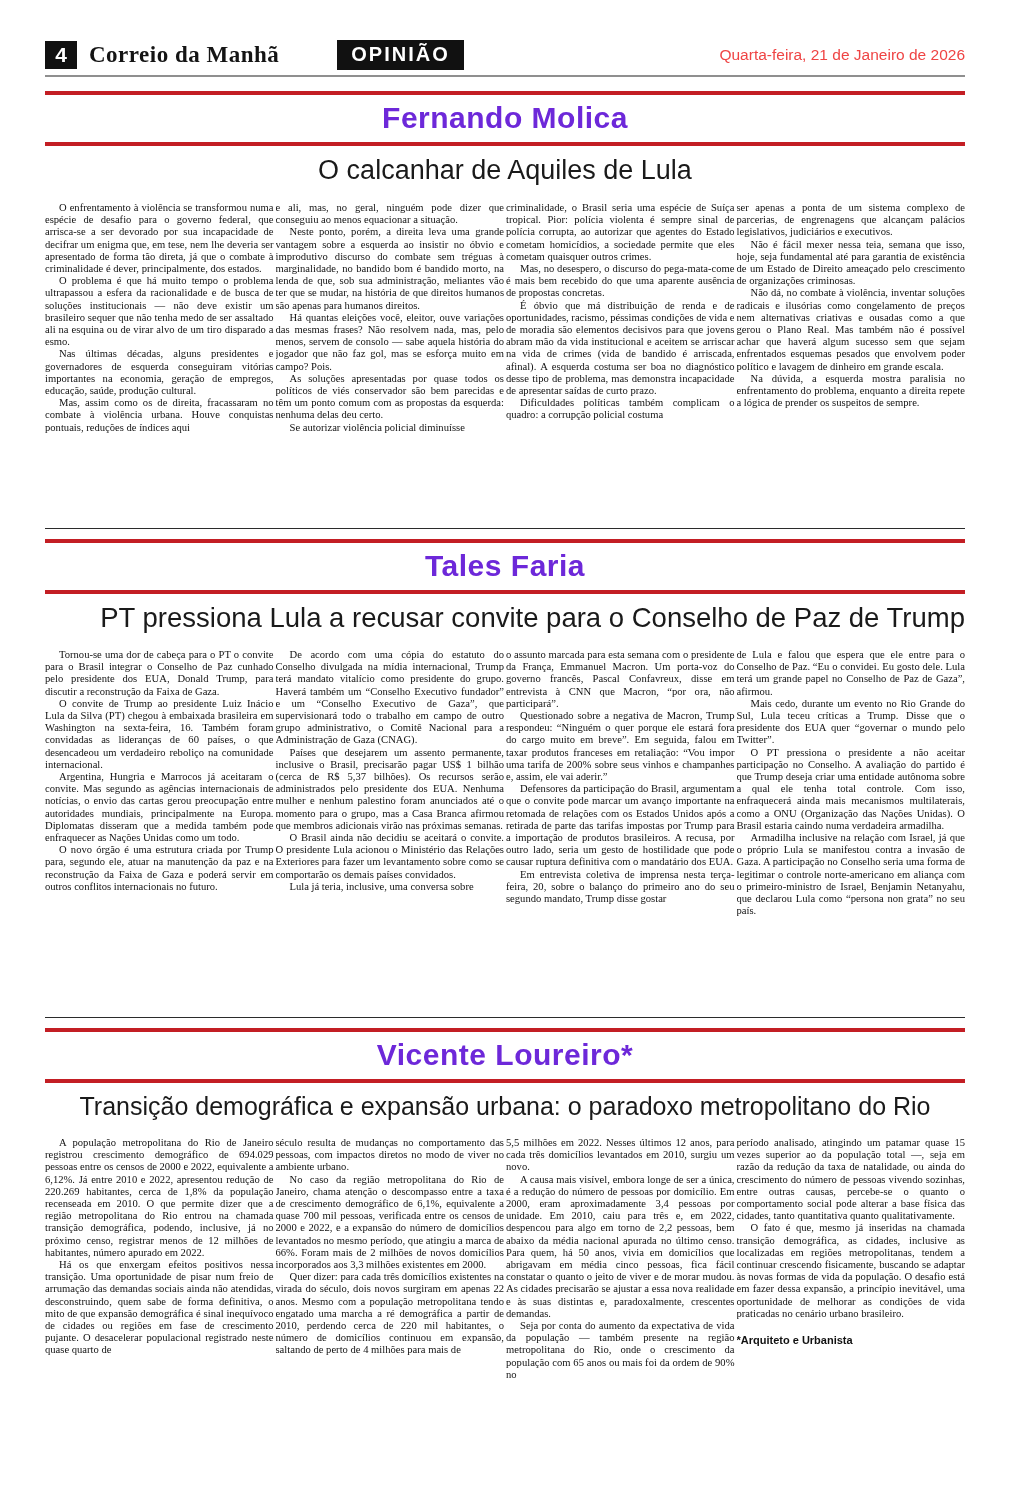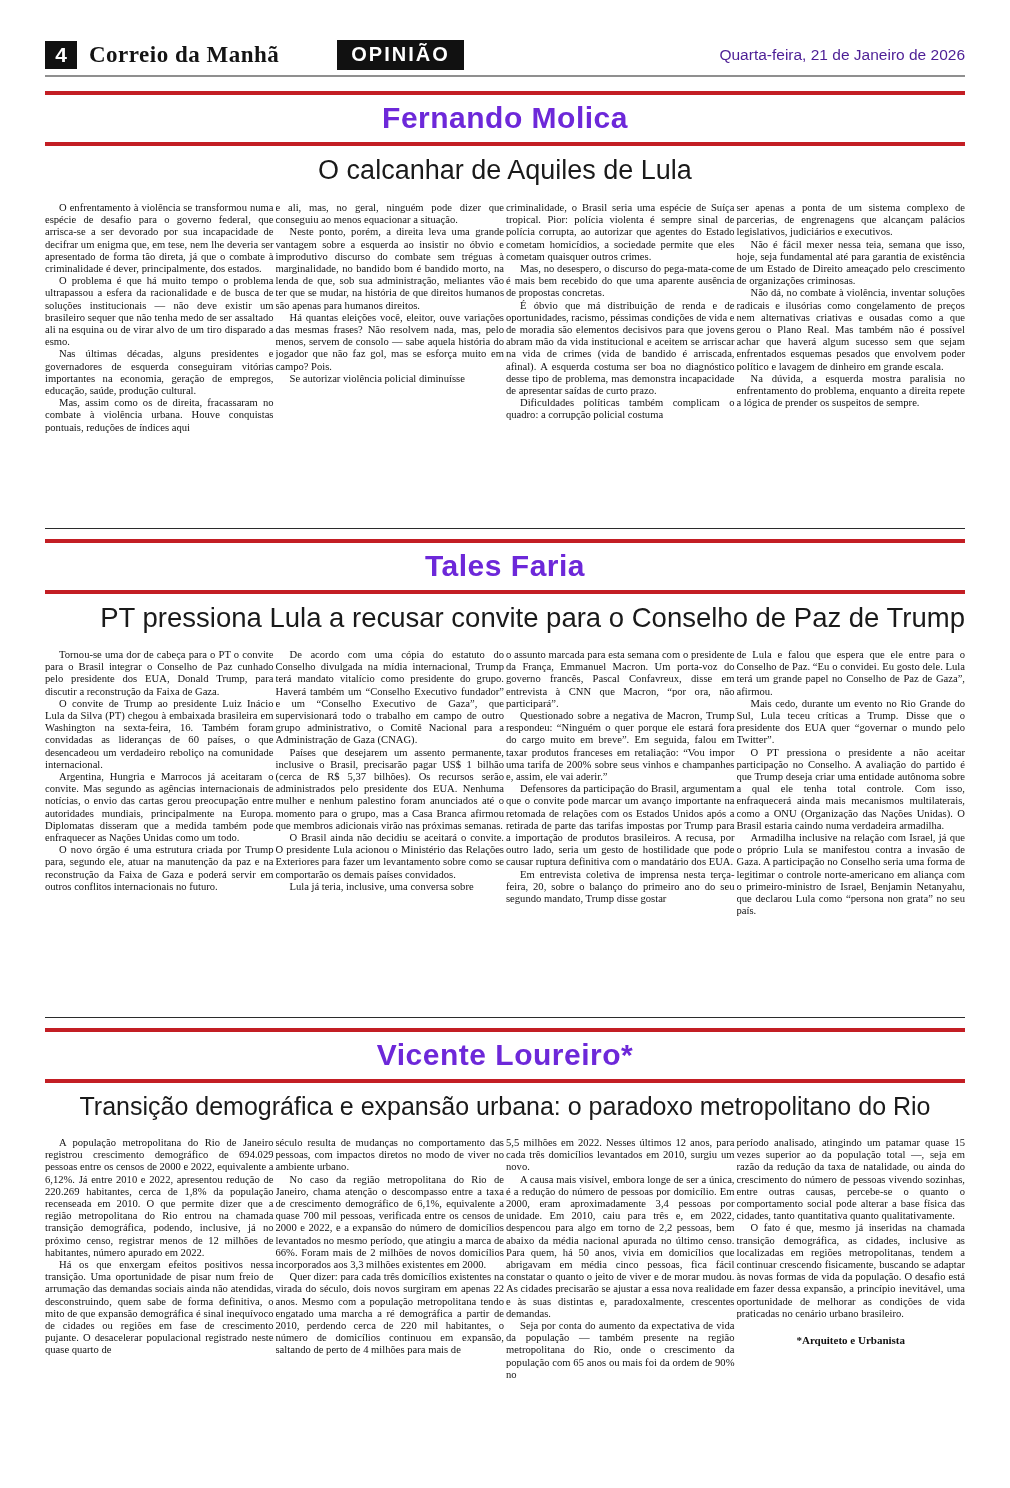--- a/index.html
+++ b/index.html
@@ -24,21 +24,21 @@
     font-family:"Liberation Serif", serif; font-weight:bold;
     font-size:23px; letter-spacing:0.5px; margin-left:12px; color:#141414;
   }
   .section-box {
     background:#111; color:#fff;
     font-family:"Liberation Sans", sans-serif; font-weight:bold;
     font-size:20px; letter-spacing:2px;
     padding:3px 14px 4px 14px; margin-left:58px;
   }
   .date {
-    margin-left:auto; color:#4c1d95;
+    margin-left:auto; color:#ef4444;
     font-family:"Liberation Sans", sans-serif; font-size:15.5px;
   }
   .header-rule { border:none; border-top:2.5px solid #8f8f8f; margin-top:5px; }
 
   
   .red-rule { border:none; border-top:4.5px solid var(--accent,#c31e24); }
   .thin-rule { border:none; border-top:1.5px solid #2b2b2b; }
   .author {
     font-family:"Liberation Sans", sans-serif; font-weight:bold;
     text-align:center; font-size:30px; color:#6d28d9;
@@ -64,22 +64,22 @@
   #article-1 { margin-top:10px; }
   #article-1 .headline { font-size:27.5px; padding:8px 0 9px 0;text-align:right; }
   #article-1 .cols { height:360px; margin-top:6px; }
   #article-1 .thin-rule { margin-top:8px; }
 
   #article-2 { margin-top:10px; }
   #article-2 .headline { font-size:25px; padding:9px 0 10px 0; }
   #article-2 .cols { height:382px; margin-top:6px; }
 
   .footnote {
-    font-size:11px; font-weight:bold; text-align:center;
-    margin-top:14px; font-family:Liberation Serif, serif;
+    font-size:11px; font-weight:bold; text-align:left;
+    margin-top:14px; font-family:Liberation Sans, sans-serif;
   }
 </style>
 </head>
 <body>
 
 <div class="page">
 
   <div class="header-row">
     <div class="pagenum-box">4</div>
     <div class="masthead">Correio da Manhã</div>
@@ -97,20 +97,21 @@
         <div class="col">
           <p class="para">O enfrentamento à violência se transformou numa espécie de desafio para o governo federal, que arrisca-se a ser devorado por sua incapacidade de decifrar um enigma que, em tese, nem lhe deveria ser apresentado de forma tão direta, já que o combate à criminalidade é dever, principalmente, dos estados.</p>
           <p class="para">O problema é que há muito tempo o problema ultrapassou a esfera da racionalidade e de busca de soluções institucionais — não deve existir um brasileiro sequer que não tenha medo de ser assaltado ali na esquina ou de virar alvo de um tiro disparado a esmo.</p>
           <p class="para">Nas últimas décadas, alguns presidentes e governadores de esquerda conseguiram vitórias importantes na economia, geração de empregos, educação, saúde, produção cultural.</p>
           <p class="para">Mas, assim como os de direita, fracassaram no combate à violência urbana. Houve conquistas pontuais, reduções de índices aqui</p>
         </div>
         <div class="col">
           <p class="para cont">e ali, mas, no geral, ninguém pode dizer que conseguiu ao menos equacionar a situação.</p>
           <p class="para">Neste ponto, porém, a direita leva uma grande vantagem sobre a esquerda ao insistir no óbvio e improdutivo discurso do combate sem tréguas à marginalidade, no bandido bom é bandido morto, na lenda de que, sob sua administração, meliantes vão ter que se mudar, na história de que direitos humanos são apenas para humanos direitos.</p>
           <p class="para">Há quantas eleições você, eleitor, ouve variações das mesmas frases? Não resolvem nada, mas, pelo menos, servem de consolo — sabe aquela história do jogador que não faz gol, mas se esforça muito em campo? Pois.</p>
+          <p class="para">As soluções apresentadas por quase todos os políticos de viés conservador são bem parecidas e têm um ponto comum com as propostas da esquerda: nenhuma delas deu certo.</p>
           <p class="para">Se autorizar violência policial diminuísse</p>
         </div>
         <div class="col">
           <p class="para cont">criminalidade, o Brasil seria uma espécie de Suíça tropical. Pior: polícia violenta é sempre sinal de polícia corrupta, ao autorizar que agentes do Estado cometam homicídios, a sociedade permite que eles cometam quaisquer outros crimes.</p>
           <p class="para">Mas, no desespero, o discurso do pega-mata-come é mais bem recebido do que uma aparente ausência de propostas concretas.</p>
           <p class="para">É óbvio que má distribuição de renda e de oportunidades, racismo, péssimas condições de vida e de moradia são elementos decisivos para que jovens abram mão da vida institucional e aceitem se arriscar na vida de crimes (vida de bandido é arriscada, afinal). A esquerda costuma ser boa no diagnóstico desse tipo de problema, mas demonstra incapacidade de apresentar saídas de curto prazo.</p>
           <p class="para">Dificuldades políticas também complicam o quadro: a corrupção policial costuma</p>
         </div>
         <div class="col">
           <p class="para cont">ser apenas a ponta de um sistema complexo de parcerias, de engrenagens que alcançam palácios legislativos, judiciários e executivos.</p>

